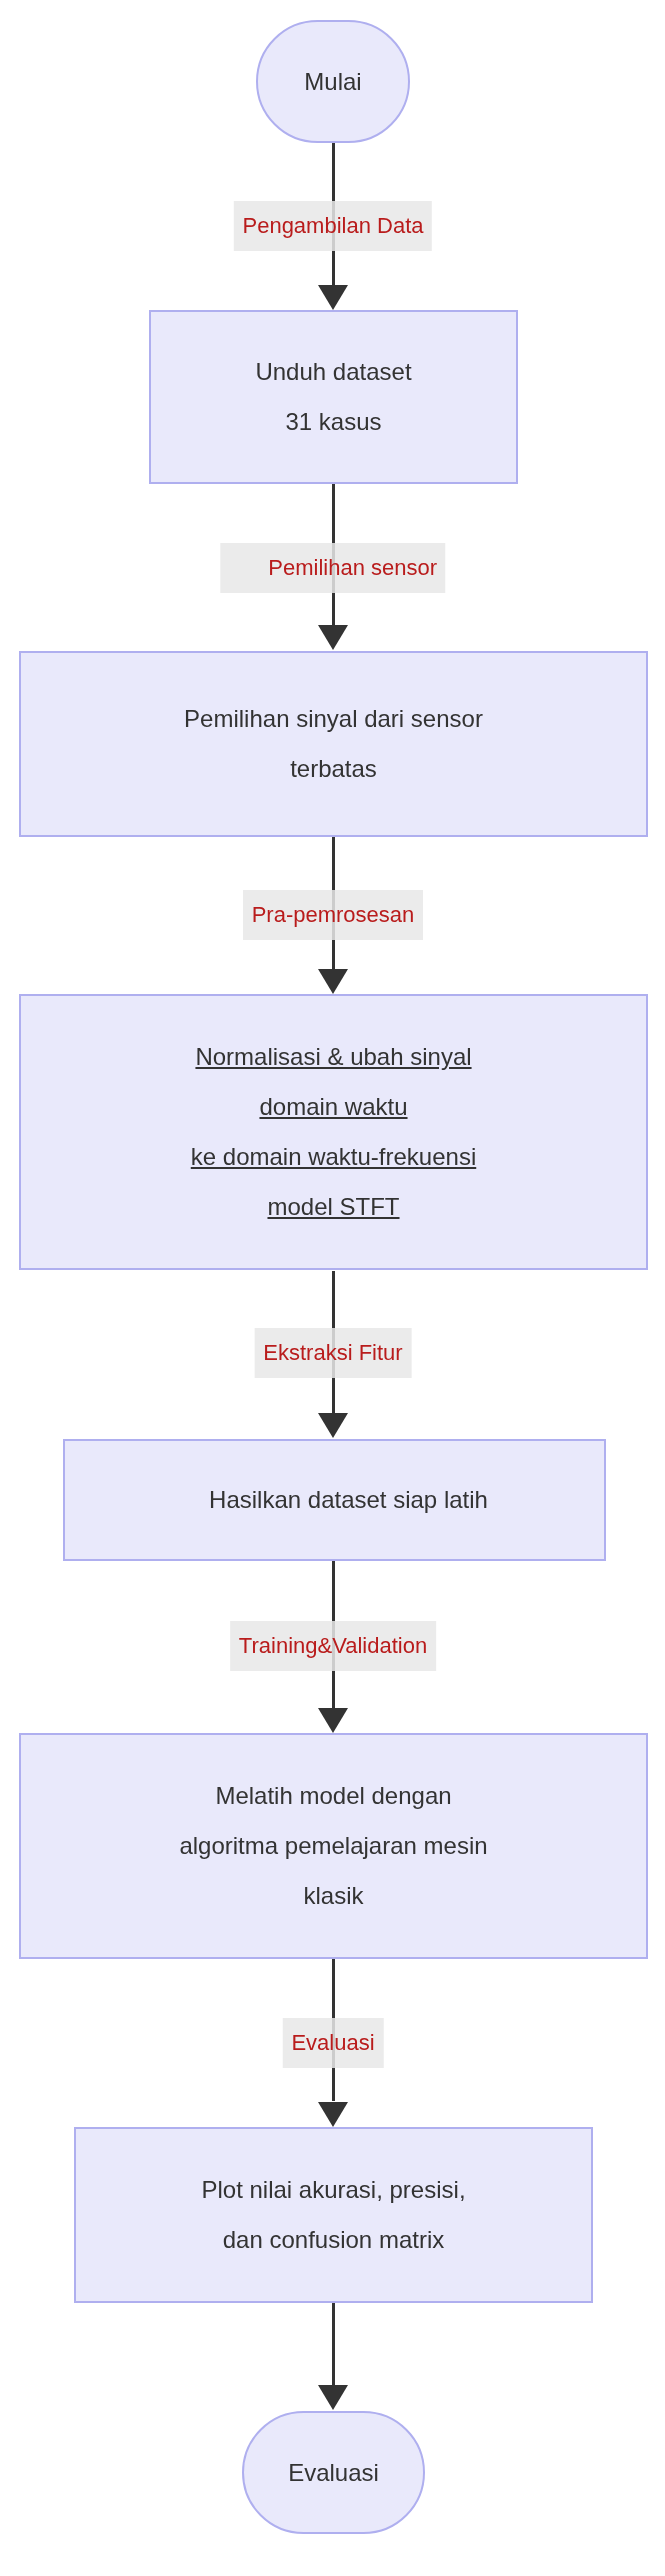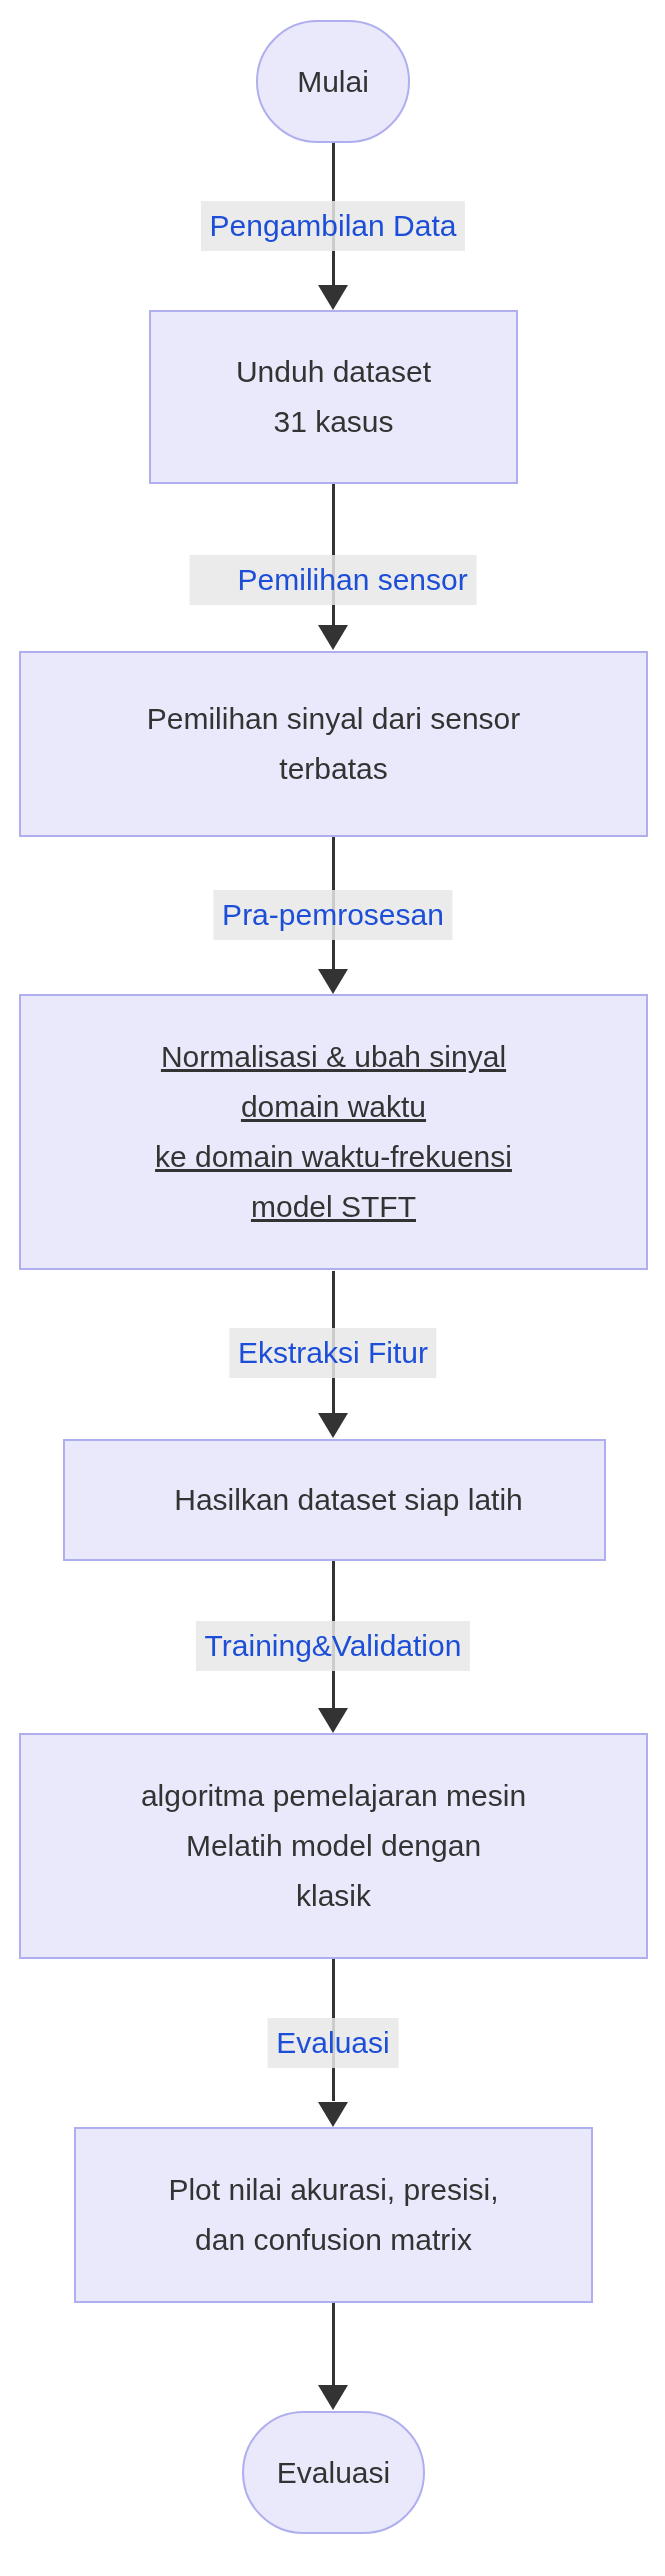--- a/index.html
+++ b/index.html
@@ -19,21 +19,21 @@
   .node {
     position: absolute;
     box-sizing: border-box;
     background: #E9E9FB;
     border: 2.7px solid #AFAFEF;
     display: flex;
     flex-direction: column;
     align-items: center;
     justify-content: center;
     text-align: right;
-    font-size: 30px;
+    font-size: 24px;
     line-height: 50px;
     color: #333333;
   }
   .stadium {
     border-radius: 62px;
     border-width: 2px;
   }
   .edge-line {
     position: absolute;
     left: 332px;
@@ -47,25 +47,25 @@
     height: 0;
     border-left: 15.4px solid transparent;
     border-right: 15.4px solid transparent;
     border-top: 25.5px solid #333333;
   }
   .edge-label {
     position: absolute;
     left: 333px;
     transform: translateX(-50%);
     background: rgba(232,232,232,0.85);
-    font-size: 30px;
+    font-size: 22px;
     line-height: 50px;
     padding: 0 8.7px;
     white-space: nowrap;
-    color: #1d4ed8;
+    color: #b91c1c;
   }
 </style>
 </head>
 <body>
 
 <div class="canvas">
 
   <div class="edge-line" style="top:143px;height:142px;"></div>
   <div class="arrowhead" style="top:285px;"></div>
 
@@ -81,21 +81,21 @@
   <div class="edge-line" style="top:1561px;height:147px;"></div>
   <div class="arrowhead" style="top:1708px;"></div>
 
   <div class="edge-line" style="top:1959px;height:142px;"></div>
   <div class="arrowhead" style="top:2102px;"></div>
 
   <div class="edge-line" style="top:2303px;height:83px;"></div>
   <div class="arrowhead" style="top:2385px;"></div>
 
   <div class="edge-label" style="top:201px;">Pengambilan Data</div>
-  <div class="edge-label" style="top:555px;padding-left:48px;">Pemilihan sensor</div>
+  <div class="edge-label" style="top:543px;padding-left:48px;">Pemilihan sensor</div>
   <div class="edge-label" style="top:890px;">Pra-pemrosesan</div>
   <div class="edge-label" style="top:1621px;">Training&amp;Validation</div>
   <div class="edge-label" style="top:1328px;">Ekstraksi Fitur</div>
   <div class="edge-label" style="top:2018px;">Evaluasi</div>
 
   <div class="node stadium" style="left:256px;top:20px;width:154px;height:123px;">
     <div>Mulai</div>
   </div>
 
   <div class="node" style="left:149px;top:310px;width:369px;height:174px;">
@@ -113,22 +113,22 @@
     <div>domain waktu</div>
     <div>ke domain waktu-frekuensi</div>
     <div>model STFT</div>
   </div>
 
   <div class="node" style="left:63px;top:1439px;width:543px;height:122px;padding-left:28px;">
     <div>Hasilkan dataset siap latih</div>
   </div>
 
   <div class="node" style="left:19px;top:1733px;width:629px;height:226px;">
+    <div>Melatih model dengan</div>
     <div>algoritma pemelajaran mesin</div>
-    <div>Melatih model dengan</div>
     <div>klasik</div>
   </div>
 
   <div class="node" style="left:74px;top:2127px;width:519px;height:176px;">
     <div>Plot nilai akurasi, presisi,</div>
     <div>dan confusion matrix</div>
   </div>
 
   <div class="node stadium" style="left:242px;top:2411px;width:183px;height:123px;">
     <div>Evaluasi</div>

